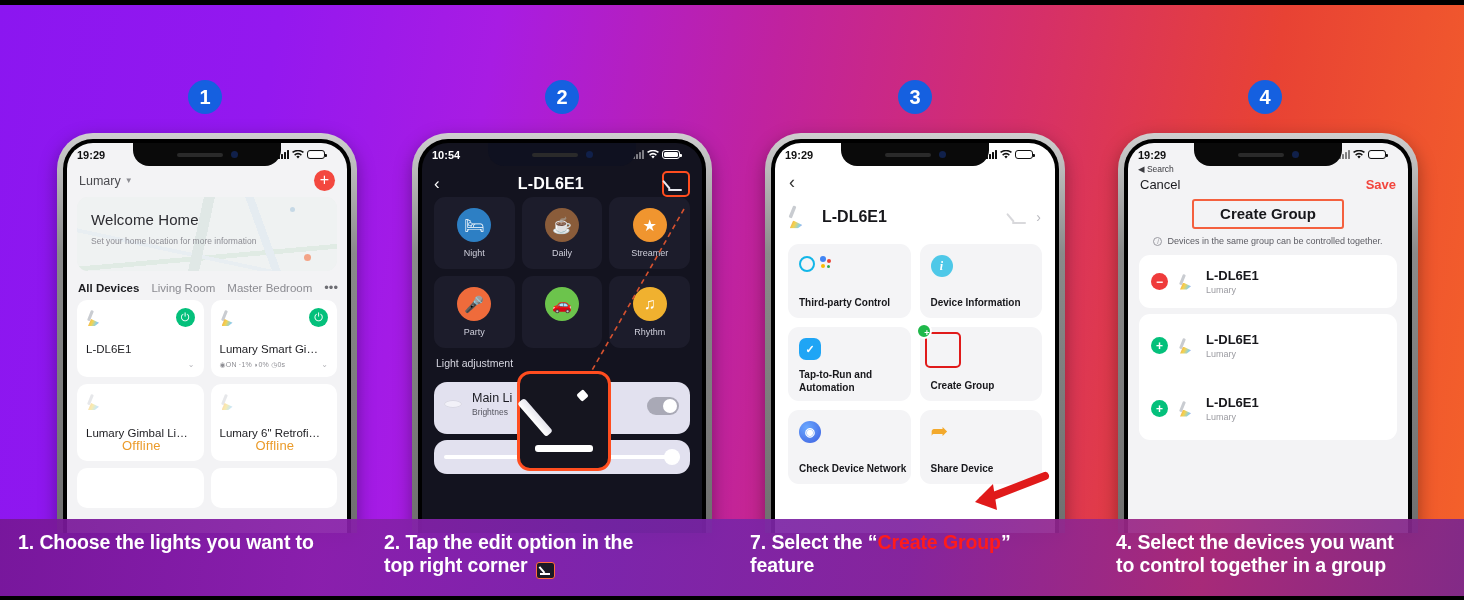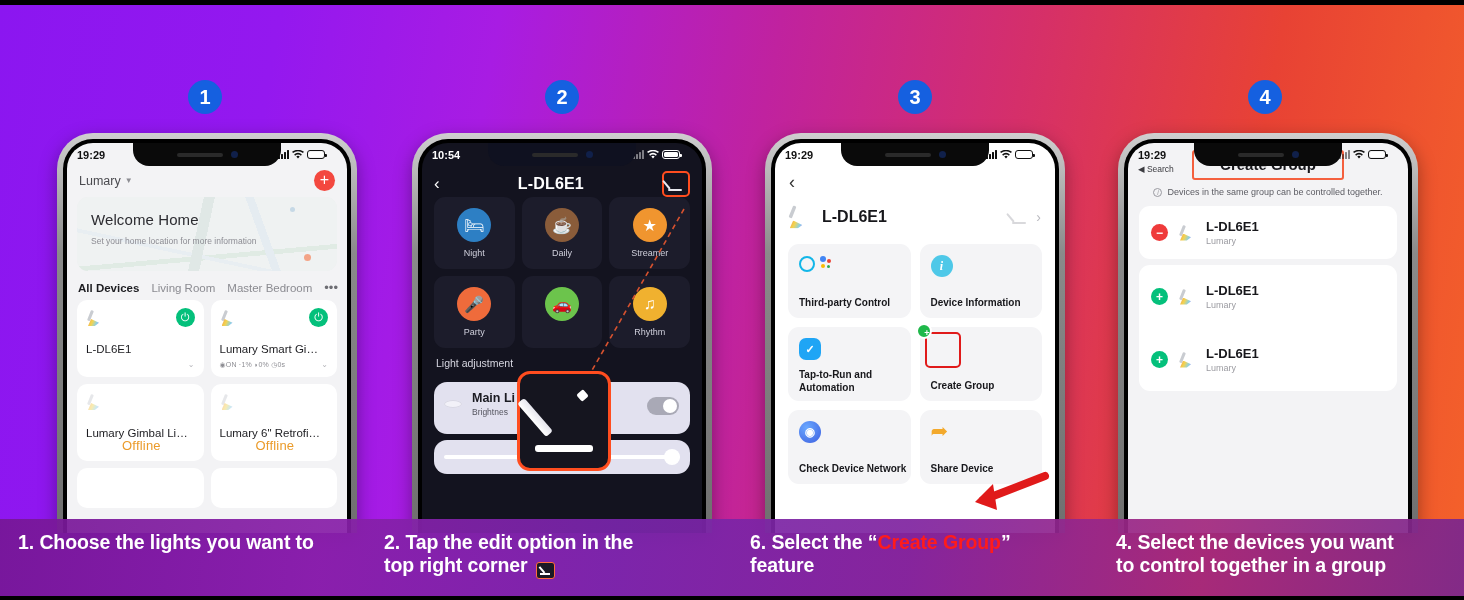--- a/index.html
+++ b/index.html
@@ -138,21 +138,21 @@
                 transform:rotate(-40deg);transform-origin:bottom;border-radius:1px;}
   .pencil-sm .b{position:absolute;left:0;bottom:0;width:14px;height:2px;background:#e9e9ef;border-radius:1px;}
   .sec-lbl{font-size:10.5px;color:#d6d6e0;padding:10px 14px 6px 14px;}
   .scene-grid{display:grid;grid-template-columns:repeat(3,1fr);gap:7px;padding:0 12px;}
   .scene{background:#1c1c2b;border-radius:11px;height:72px;display:flex;flex-direction:column;
          align-items:center;justify-content:center;gap:6px;}
   .scene .circ{width:34px;height:34px;border-radius:50%;display:flex;align-items:center;
                justify-content:center;font-size:16px;color:#fff;}
   .scene .lab{font-size:9px;color:#cfcfdb;}
   .light-card{margin:7px 12px 0 12px;background:#e2e1ef;border-radius:13px;padding:9px 12px;position:relative;height:52px;}
-  .light-card .h{font-size:12.5px;font-weight:700;color:#1b1b22;margin-left:26px;}
+  .light-card .h{font-size:12.5px;font-weight:400;color:#1b1b22;margin-left:26px;}
   .light-card .s{font-size:8.5px;color:#55555f;margin-left:26px;margin-top:2px;}
   .light-card .thumbicon{position:absolute;left:10px;top:18px;width:18px;height:8px;
      background:#f2f1f8;border-radius:50%;box-shadow:0 0 0 1px #d8d7e4 inset;}
   .toggle{position:absolute;right:11px;top:15px;width:32px;height:18px;border-radius:10px;background:#a9a9b6;}
   .toggle:after{content:"";position:absolute;right:2px;top:2px;width:14px;height:14px;border-radius:50%;background:#fff;}
   .slider-card{margin:6px 12px 0 12px;background:#e2e1ef;border-radius:13px;height:34px;position:relative;}
   .slider-card .track{position:absolute;left:10px;right:10px;top:15px;height:4px;background:#fff;border-radius:2px;}
   .slider-card .knob{position:absolute;right:10px;top:9px;width:16px;height:16px;border-radius:50%;background:#fff;}
   .pencil-pop{position:absolute;z-index:40;width:94px;height:100px;background:#15151f;
      border:3.5px solid #ff4d1f;border-radius:13px;display:flex;flex-direction:column;
@@ -511,20 +511,24 @@
               </span>
           <svg width="12" height="10" viewBox="0 0 14 11">
                 <path d="M7 9.6l2-2.4a3 3 0 0 0-4 0zM7 5a5 5 0 0 1 3.4 1.3l1.1-1.3A7 7 0 0 0 7 3a7 7 0 0 0-4.5 2l1.1 1.3A5 5 0 0 1 7 5zM7 1a9 9 0 0 1 5.8 2.1l1.1-1.3A11 11 0 0 0 7-.6a11 11 0 0 0-6.9 2.4l1.1 1.3A9 9 0 0 1 7 1z" fill="#111"></path>
               </svg>
           <span class="batt solid" style="color:#111">
                 <span class="fill"></span>
               </span>
         </span>
       </div>
       <div class="backsearch">◀ Search</div>
+      <div class="navrow">
+        <span class="cancel">Cancel</span>
+        <span class="save">Save</span>
+      </div>
       <div class="titlewrap">
         <span class="title-hi"><span>Create Group</span></span>
       </div>
       <div class="hint">
         <span class="i">i</span>
         <span>Devices in the same group can be controlled together.</span>
       </div>
       <div class="listcard">
         <div class="lrow">
           <span class="circ-btn minus">−</span>
@@ -573,21 +577,21 @@
     <div class="cap">
       <div class="line">2. Tap the edit option in the</div>
       <div class="line"><span>top right corner </span><span class="inline-edit">
             <span class="p">
               <i></i>
               <b></b>
             </span>
           </span></div>
     </div>
     <div class="cap">
-      <div class="line"><span>6. Select the “</span><span class="red">Create Group</span><span>”</span></div>
+      <div class="line"><span>7. Select the “</span><span class="red">Create Group</span><span>”</span></div>
       <div class="line">feature</div>
     </div>
     <div class="cap">
       <div class="line">4. Select the devices you want</div>
       <div class="line">to control together in a group</div>
     </div>
   </div>
 
   <div class="botbar-black"></div>
 </div>

